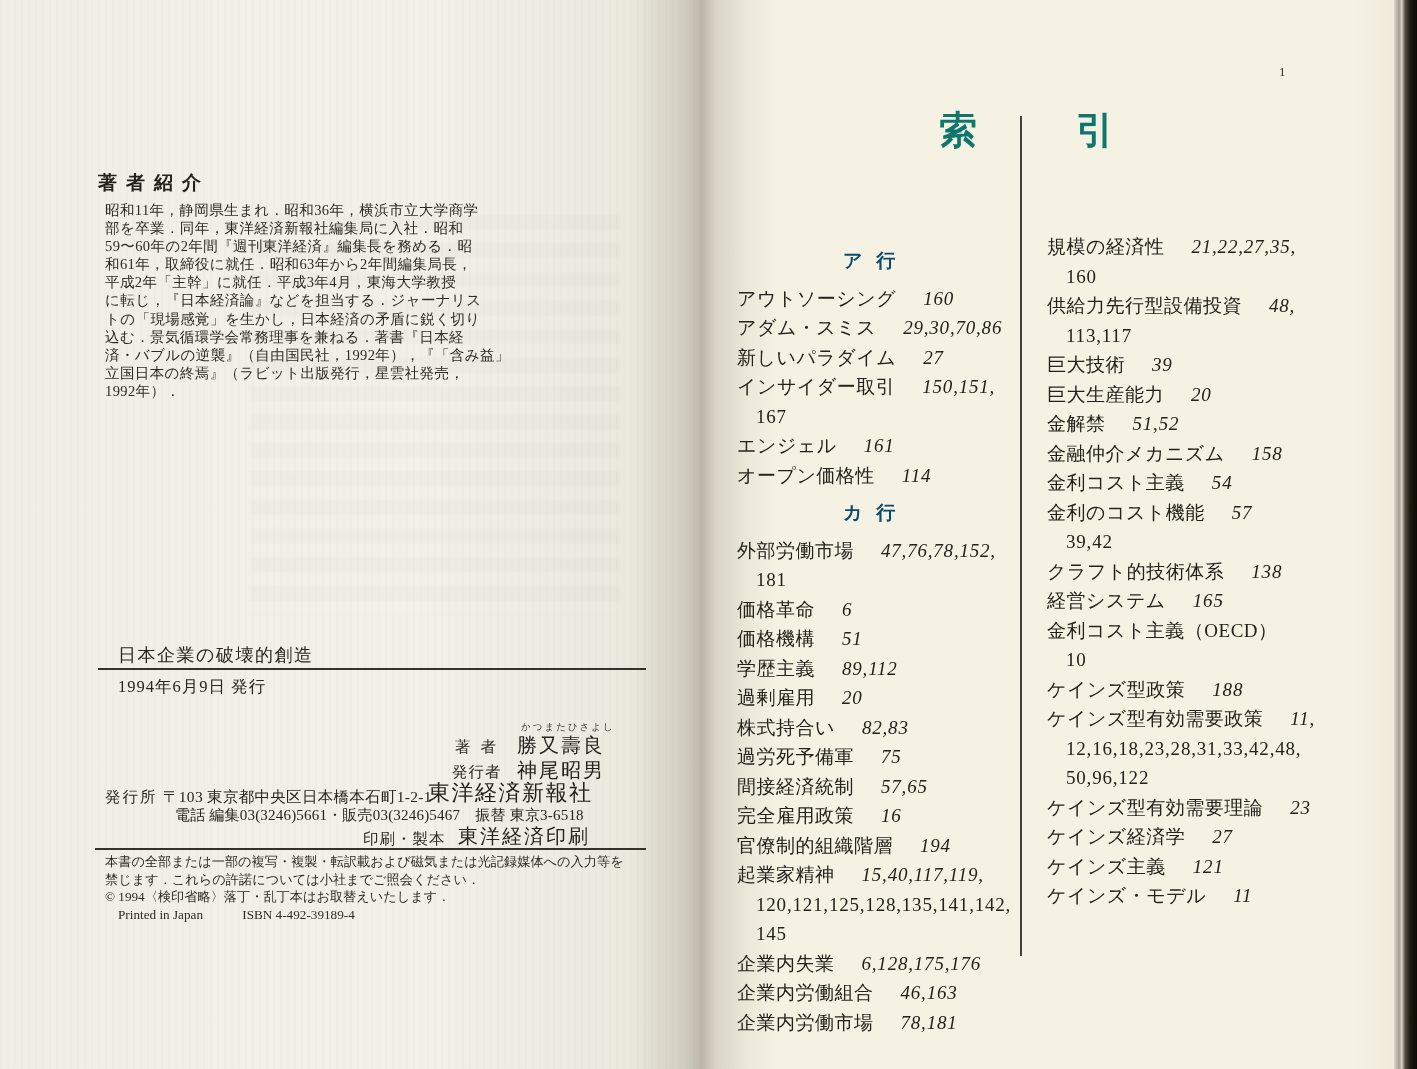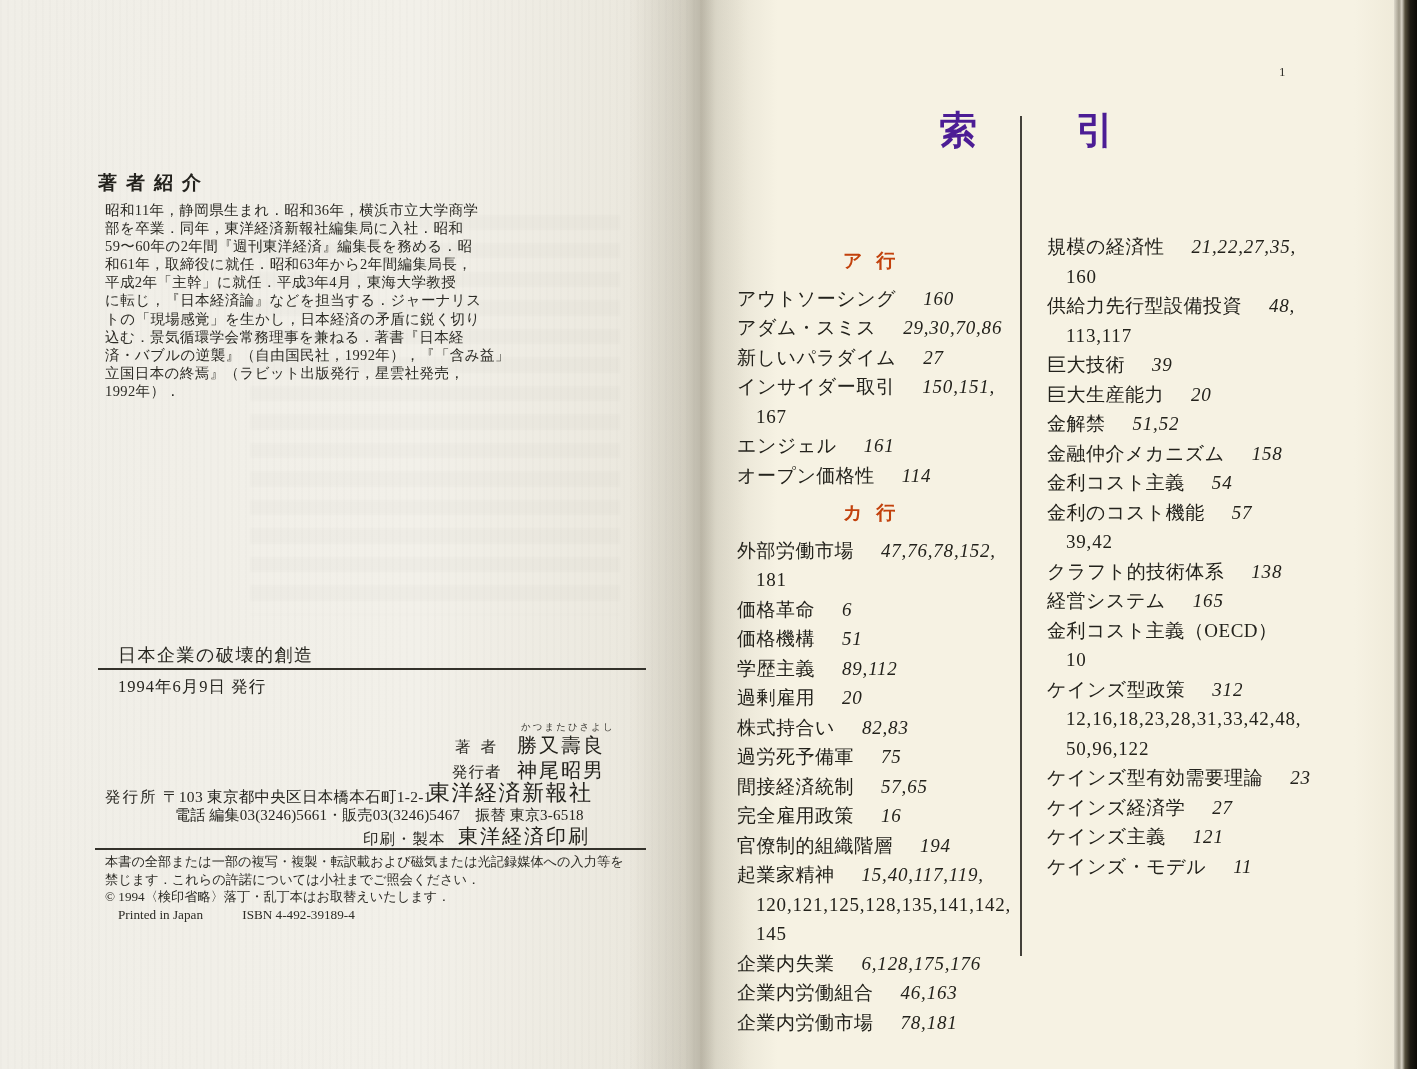--- a/index.html
+++ b/index.html
@@ -56,27 +56,27 @@
   .lbl-print{left:363px; top:829px; letter-spacing:1px;}
   .name-print{left:458px; top:823px;}
   
   .notice{position:absolute; left:105px; top:853px; width:545px; font-size:13.2px; line-height:17.6px; color:#2c2b25;}
   .notice-l4{padding-left:13px;}
   .isbn{margin-left:36px;}
   
   .page-number{position:absolute; left:1279px; top:64px; font-size:13px; color:#33322c;}
   .index-title{
     position:absolute; left:939px; top:105px; font-size:38px; font-weight:600;
-    letter-spacing:99px; white-space:nowrap; color:#4c1d95;
+    letter-spacing:99px; white-space:nowrap; color:#0f766e;
   }
   .v-divider{position:absolute; left:1020px; top:116px; width:1.6px; height:840px; background:#43413a;}
   .index-col{position:absolute; font-size:19px; line-height:29.5px; color:#23221c; letter-spacing:.5px;}
   .col0{left:737px; top:242px; width:300px;}
   .col1{left:1047px; top:232px; width:348px;}
-  .idx-header{font-weight:bold; padding-left:106px; word-spacing:8px; margin:8px 0; color:#c2410c;}
+  .idx-header{font-weight:bold; padding-left:106px; word-spacing:8px; margin:8px 0; color:#0c4a6e;}
   .idx-header:first-child{margin-top:4px;}
   .idx-entry{white-space:nowrap;}
   .pg{margin-left:27px; letter-spacing:.8px;font-style:italic;}
   .idx-cont{padding-left:19px; letter-spacing:.8px;}
   
   .ghost{position:absolute; pointer-events:none; filter:blur(1.3px);
     background-image:repeating-linear-gradient(to bottom,rgba(104,110,94,.18) 0 15px,transparent 15px 28.5px);}
   .g7{left:250px; top:215px; width:370px; height:400px; opacity:.16;}
 </style>
 </head>
@@ -182,21 +182,22 @@
       <div class="idx-entry"><span class="term">巨大生産能力</span><span class="pg">20</span></div>
       <div class="idx-entry"><span class="term">金解禁</span><span class="pg">51,52</span></div>
       <div class="idx-entry"><span class="term">金融仲介メカニズム</span><span class="pg">158</span></div>
       <div class="idx-entry"><span class="term">金利コスト主義</span><span class="pg">54</span></div>
       <div class="idx-entry"><span class="term">金利のコスト機能</span><span class="pg">57</span></div>
       <div class="idx-cont">39,42</div>
       <div class="idx-entry"><span class="term">クラフト的技術体系</span><span class="pg">138</span></div>
       <div class="idx-entry"><span class="term">経営システム</span><span class="pg">165</span></div>
       <div class="idx-entry"><span class="term">金利コスト主義（OECD）</span></div>
       <div class="idx-cont">10</div>
-      <div class="idx-entry"><span class="term">ケインズ型政策</span><span class="pg">312</span></div>
+      <div class="idx-entry"><span class="term">ケインズ型政策</span><span class="pg">188</span></div>
+      <div class="idx-entry"><span class="term">ケインズ型有効需要政策</span><span class="pg">11,</span></div>
       <div class="idx-cont">12,16,18,23,28,31,33,42,48,</div>
       <div class="idx-cont">50,96,122</div>
       <div class="idx-entry"><span class="term">ケインズ型有効需要理論</span><span class="pg">23</span></div>
       <div class="idx-entry"><span class="term">ケインズ経済学</span><span class="pg">27</span></div>
       <div class="idx-entry"><span class="term">ケインズ主義</span><span class="pg">121</span></div>
       <div class="idx-entry"><span class="term">ケインズ・モデル</span><span class="pg">11</span></div>
     </div>
 
   <div class="gutter-shadow"></div>
   <div class="edge-strip"></div>

